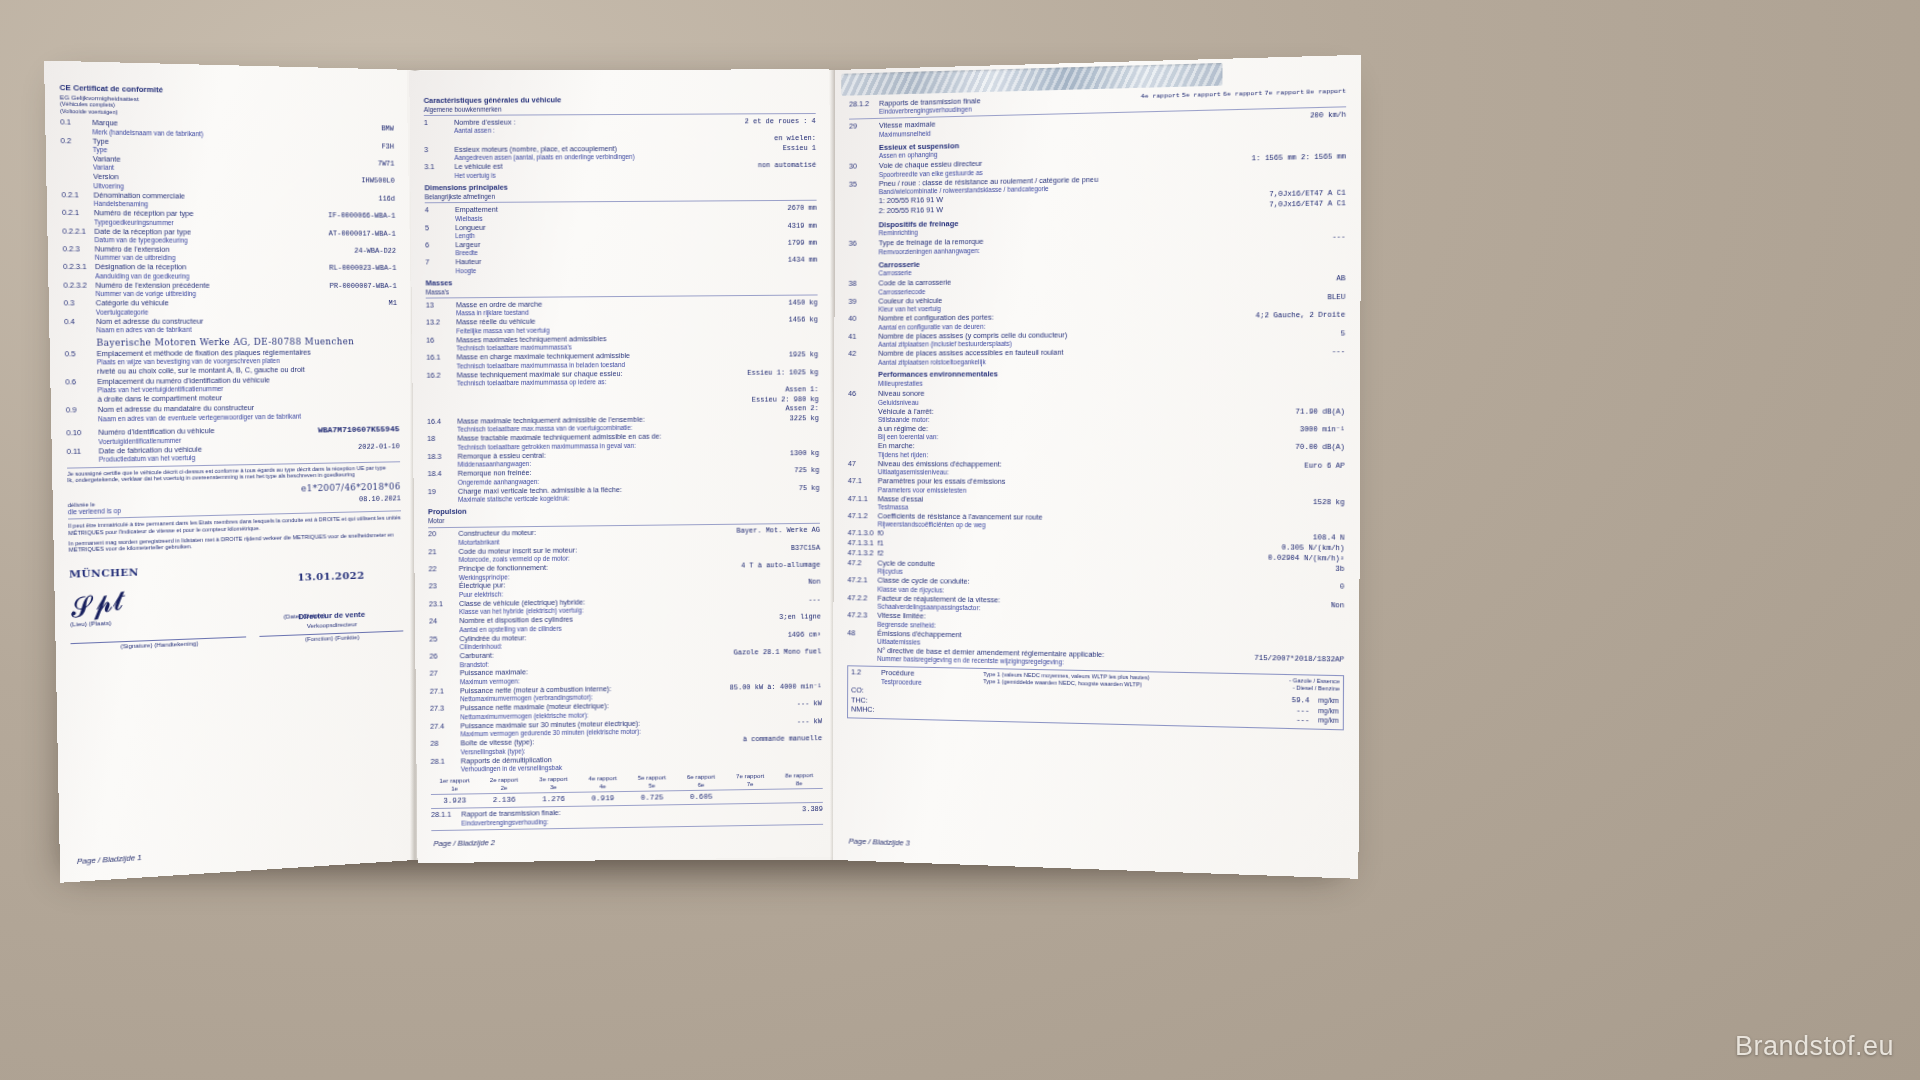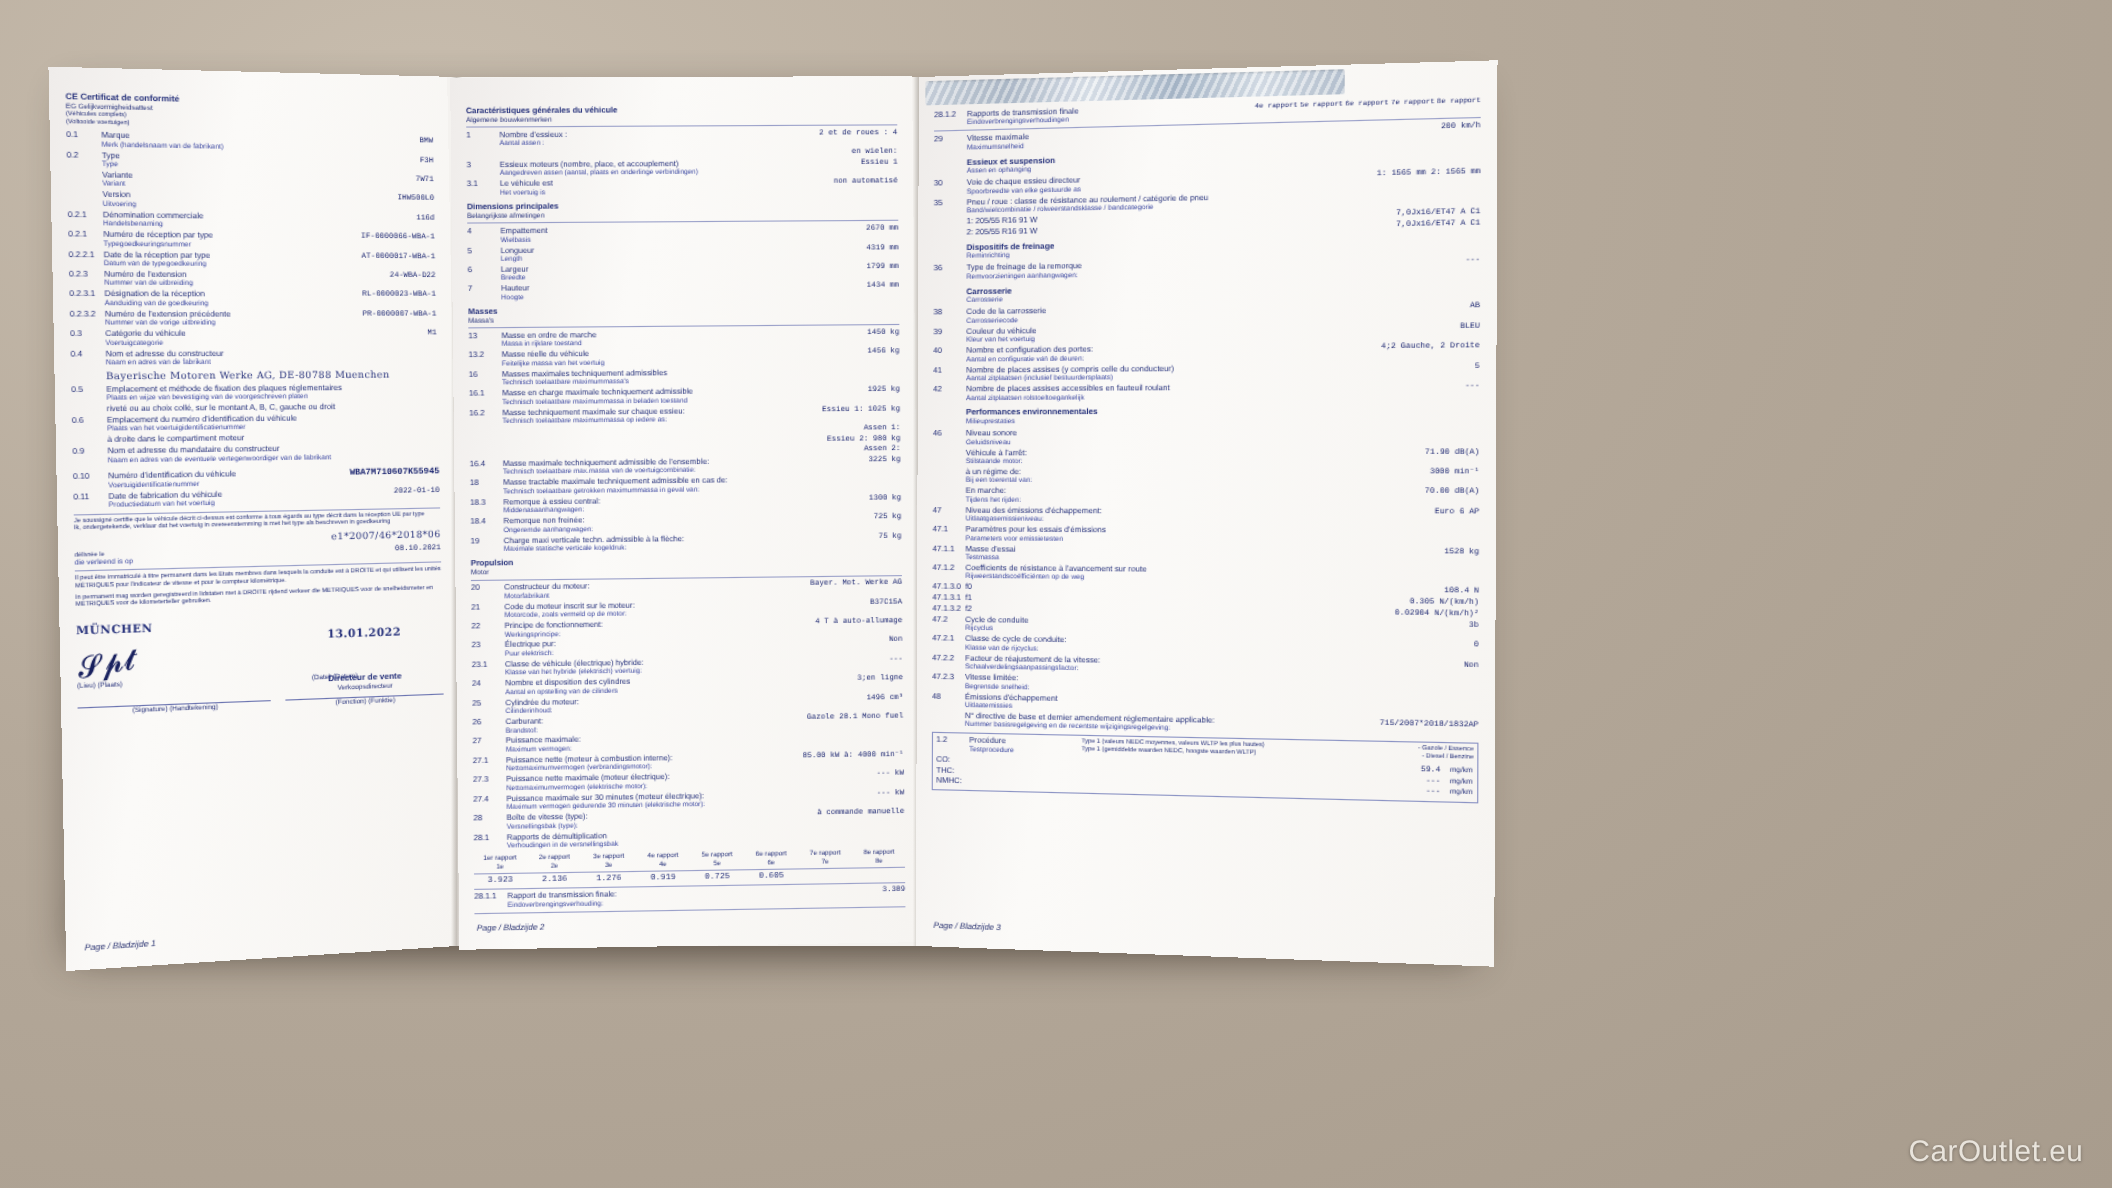--- a/index.html
+++ b/index.html
@@ -983,15 +983,15 @@
             </div>
         </div>
 
         <div class="footer pagecap">Page / Bladzijde 3</div>
       </div>
     </div>
 
   </div>
 
   <div id="wm">
-    <span>CarOutlet.eu</span>
+    <span>Brandstof.eu</span>
   </div>
 </div>
 
 </body></html>

